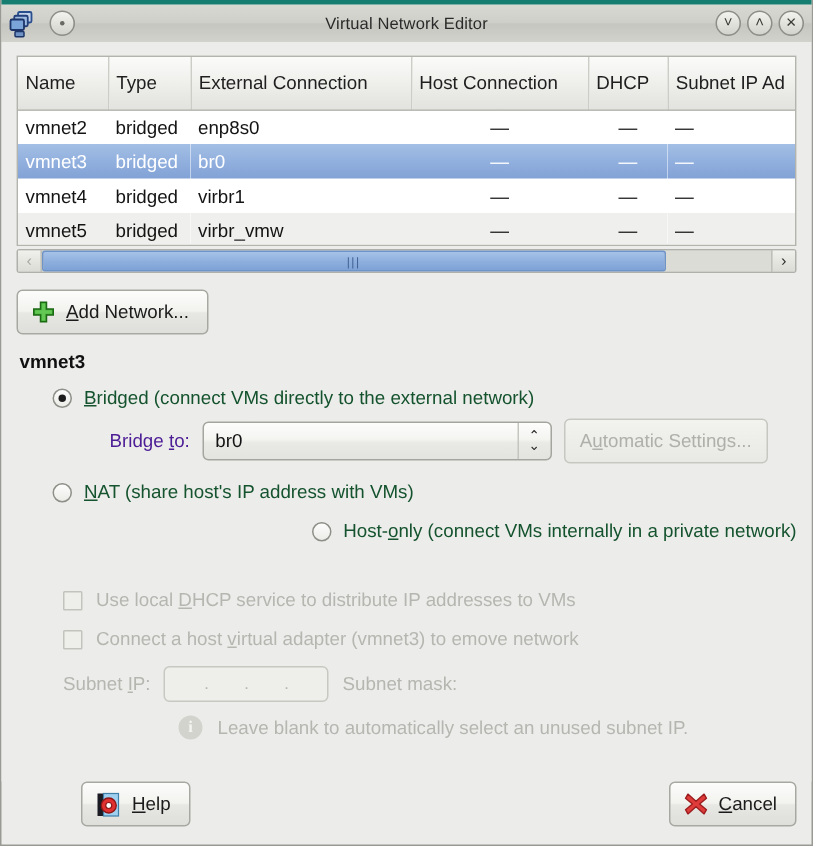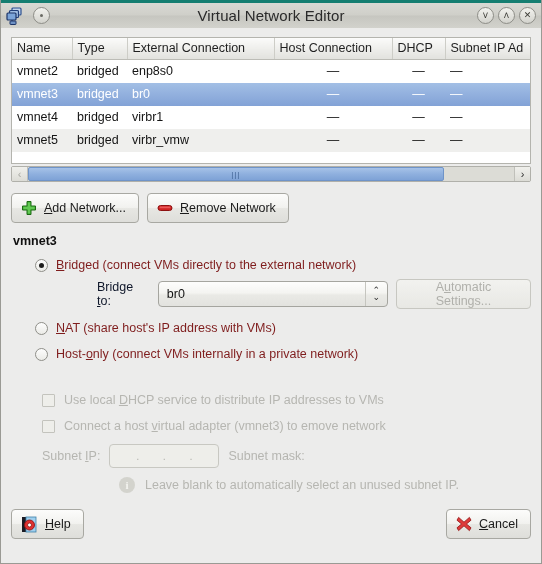--- a/index.html
+++ b/index.html
@@ -25,21 +25,21 @@
     flex: 0 0 28px;
     background: linear-gradient(to bottom, #d9d9d4 0%, #cfcfc9 48%, #c6c6c0 52%, #d2d2cc 100%);
     border-top: 3px solid #157e71;
     display: flex; align-items: center;
     padding: 0 5px 0 4px;
     position: relative;
   }
   .title-text {
     position: absolute; left: 0; right: 0;
     text-align: center;
-    font-size: 15px;
+    font-size: 11px;
     color: #2a2a2a;
     letter-spacing: 0.1px;
     pointer-events: none;
   }
   .app-icon { width: 20px; height: 20px; position: relative; flex: 0 0 20px; }
   .tb-round {
     width: 17px; height: 17px; border-radius: 50%;
     background: linear-gradient(to bottom, #f2f2ee, #d3d3cd);
     border: 1px solid #8e8e88;
     display: flex; align-items: center; justify-content: center;
@@ -73,21 +73,21 @@
     table-layout: fixed;
     font-size: 12.5px;
   }
   table.netlist th {
     background: linear-gradient(to bottom, #fbfbfa 0%, #ededea 55%, #e2e2de 100%);
     border-bottom: 1px solid #bcbcb6;
     border-right: 1px solid #cdcdc7;
     font-weight: normal;
     text-align: left;
     padding: 3px 5px 4px 5px;
-    height: 21px;
+    height: 35px;
     color: #1f1f1f;
     white-space: nowrap;
     overflow: hidden;
   }
   table.netlist td {
     padding: 3px 5px;
     height: 23px;
     color: #141414;
     white-space: nowrap;
     overflow: hidden;
@@ -175,24 +175,24 @@
   .opt-row { display: flex; align-items: center; margin: 4px 0 0 24px; }
   .radio {
     width: 13px; height: 13px; border-radius: 50%;
     background: linear-gradient(to bottom, #fdfdfd, #ebebe7);
     border: 1px solid #8f8f89;
     flex: 0 0 13px;
     display: flex; align-items: center; justify-content: center;
     margin-right: 8px;
   }
   .radio .dot { width: 5px; height: 5px; border-radius: 50%; background: #1d1d1d; }
-  .opt-label { color: #7f1d1d; }
+  .opt-label { color: #14532d; }
 
   .indent-row { display: flex; align-items: center; margin: 7px 0 0 62px; gap: 8px; }
-  .lbl { color: #0f172a; margin-left: 24px; }
+  .lbl { color: #4c1d95; }
 
   .combo {
     width: 233px; height: 26px;
     background: linear-gradient(to bottom, #fdfdfc 0%, #f4f4f1 45%, #e9e9e5 55%, #e3e3df 100%);
     border: 1px solid #a5a59f;
     border-radius: 4px;
     display: flex; align-items: center;
     padding: 0 0 0 8px;
     font-size: 12.5px;
     color: #141414;
@@ -238,22 +238,23 @@
     font-size: 11px; font-weight: bold;
     display: flex; align-items: center; justify-content: center;
     font-family: "Liberation Serif", serif;
     flex: 0 0 16px;
   }
 
   
   .footer {
     flex: 0 0 auto;
     display: flex; align-items: center;
-    padding: 0 10px 24px 10px;
+    padding: 0 10px 12px 10px;
     margin-top: auto;
+    margin-left: 43px;
   }
   .footer .right { margin-left: auto; display: flex; gap: 9px; }
 </style>
 </head>
 <body>
 
 <div class="window">
 
   <div class="titlebar">
     <span class="app-icon">
@@ -346,29 +347,20 @@
     <div class="btnrow">
       <button class="btn">
         <span class="ico plus-ico">
           <svg width="16" height="16" viewBox="0 0 16 16">
             <path d="M6 1.5h4v4.5h4.5v4H10v4.5H6V10H1.5V6H6z" fill="#3ea832" stroke="#1d6a15" stroke-width="1"></path>
             <path d="M6.8 2.4h2.4v4.4h4.4v2.4H9.2v4.4H6.8V9.2H2.4V6.8h4.4z" fill="#6fd35f" opacity="0.75"></path>
           </svg>
         </span>
         <span><span></span><span class="u">A</span><span>dd Network...</span></span>
       </button>
-      <button class="btn">
-        <span class="ico minus-ico">
-          <svg width="16" height="12" viewBox="0 0 16 12">
-            <rect x="1" y="3.5" width="14" height="5" rx="2.5" fill="#cf2222" stroke="#8d1111" stroke-width="1"></rect>
-            <rect x="2.5" y="4.5" width="11" height="1.8" rx="0.9" fill="#f06666" opacity="0.8"></rect>
-          </svg>
-        </span>
-        <span><span></span><span class="u">R</span><span>emove Network</span></span>
-      </button>
     </div>
 
     <div class="section-title">vmnet3</div>
 
     <div class="opt-row">
       <span class="radio">
         <span class="dot"></span>
       </span>
       <span class="opt-label"><span class="u">B</span><span>ridged (connect VMs directly to the external network)</span></span>
     </div>
@@ -385,21 +377,21 @@
       <button class="btn disabled" style="padding:5px 10px;">
         <span><span>A</span><span class="u">u</span><span>tomatic Settings...</span></span>
       </button>
     </div>
 
     <div class="opt-row" style="margin-top:12px;">
       <span class="radio"></span>
       <span class="opt-label"><span class="u">N</span><span>AT (share host's IP address with VMs)</span></span>
     </div>
 
-    <div class="opt-row" style="margin-top:12px;">
+    <div class="opt-row" style="margin-top:12px;justify-content:flex-end;">
       <span class="radio"></span>
       <span class="opt-label"><span>Host-</span><span class="u">o</span><span>nly (connect VMs internally in a private network)</span></span>
     </div>
 
     <div class="chk-row" style="margin-top:32px;">
       <span class="checkbox"></span>
       <span class="dim"><span>Use local </span><span class="u">D</span><span>HCP service to distribute IP addresses to VMs</span></span>
     </div>
 
     <div class="chk-row" style="margin-top:12px;">

